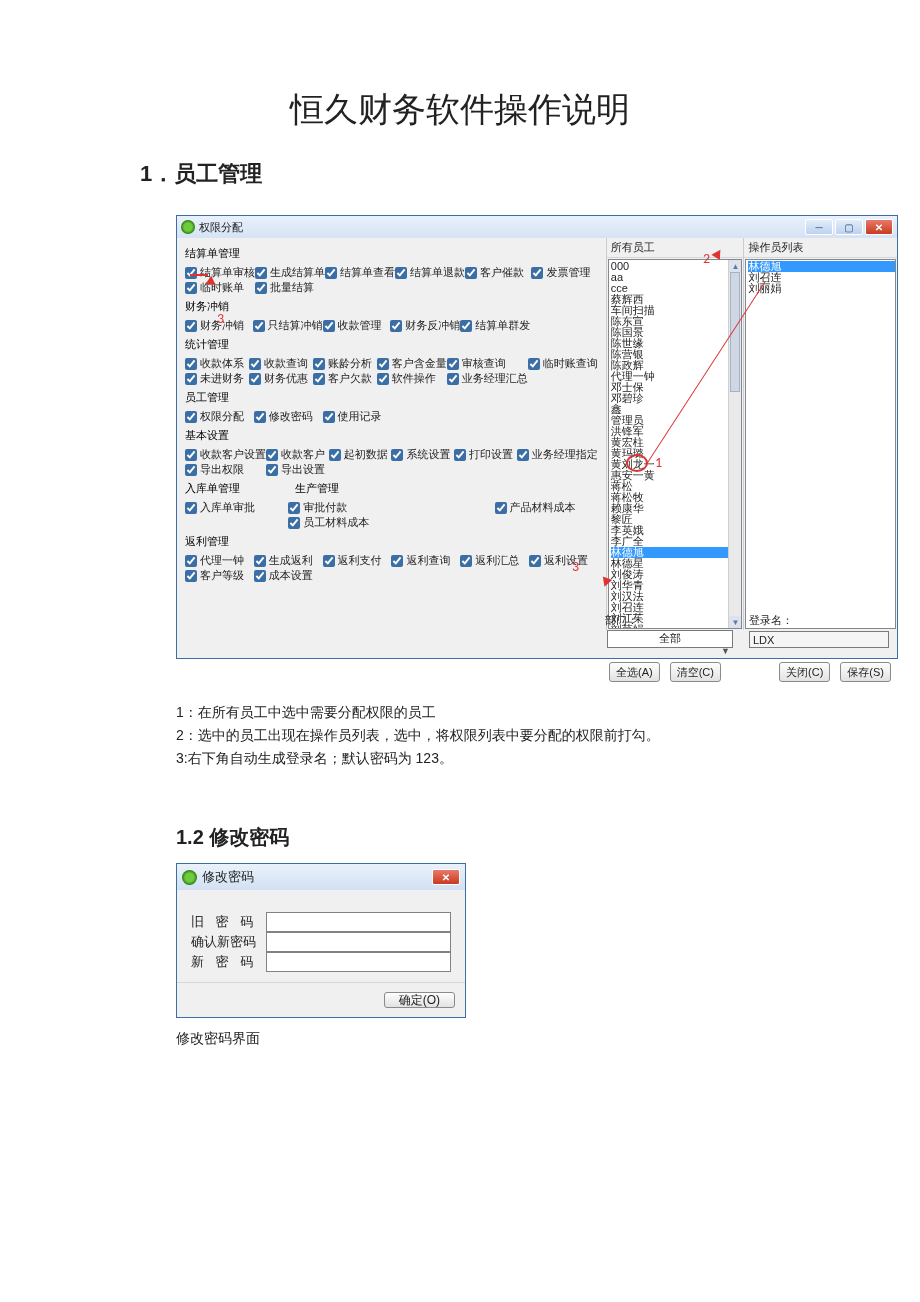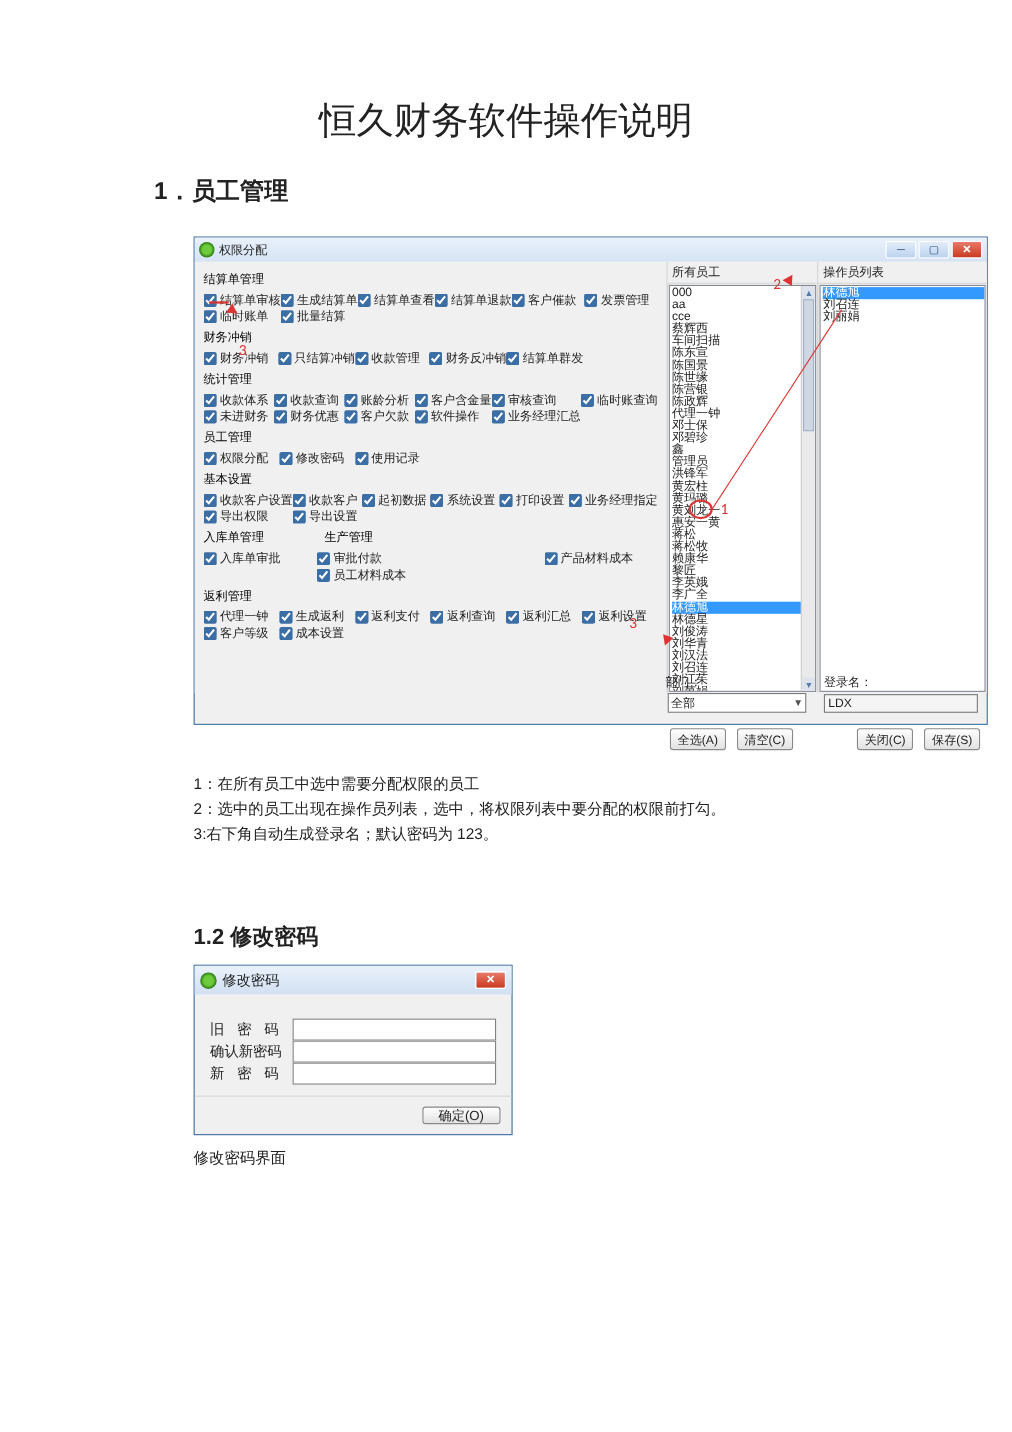--- a/index.html
+++ b/index.html
@@ -2,21 +2,21 @@
 <html><head>
 <meta charset="utf-8">
 <style>
   * { box-sizing: border-box; margin: 0; padding: 0; }
   body { background: #fff; font-family: "Microsoft YaHei", SimSun, Arial, sans-serif; width: 920px; margin: 0 auto; color: #222; }
   .page { padding-top: 87px; padding-bottom: 60px; }
   .title { font-size: 34px; font-family: SimSun, serif; text-align: center; margin-bottom: 26px; font-weight: 400; }
   h2.h1-num { font-size: 22px; font-weight: bold; margin-left: 140px; margin-bottom: 26px; }
   h3.h2-num { font-size: 20px; font-weight: bold; margin-left: 176px; margin-bottom: 12px; }
   .figure { margin-left: 176px; margin-bottom: 6px; }
-  .notes { margin-left: 176px; font-size: 14px; line-height: 1.65; margin-bottom: 38px; }
+  .notes { margin-left: 176px; font-size: 14px; line-height: 1.65; margin-bottom: 24px; }
   .note-line { white-space: nowrap; }
   .caption { margin-left: 176px; font-size: 14px; }
 
   
   .win1 { width: 722px; border: 1px solid #3b6ea5; position: relative; background: #f0f0f0; font-size: 11px; font-family: SimSun, Arial, sans-serif; }
   .win1-title { height: 22px; background: linear-gradient(#e9f1fb,#d5e3f4); display:flex; align-items:center; padding:0 4px; }
   .win1-title .ico { width:14px; height:14px; background: radial-gradient(circle,#6ecb3c 40%,#2a7a12 70%); border-radius:50%; margin-right:4px; }
   .winbtns { margin-left:auto; display:flex; gap:2px; }
   .wbtn { width:28px; height:16px; border:1px solid #fff; border-radius:2px; display:flex; align-items:center; justify-content:center; font-size:10px; }
   .wmin { background:linear-gradient(#e3edf9,#bcd2ee); color:#2a4d7a; }
@@ -32,21 +32,21 @@
   .op-col { width:154px; border-left:1px solid #ccc; display:flex; flex-direction:column; }
   .col-h { height:20px; display:flex; align-items:center; padding:0 4px; border-bottom:1px solid #d6d6d6; background:#f0f0f0; }
   .listbox { flex:1; background:#fff; border:1px solid #828790; margin:1px; overflow:hidden; position:relative; font-size:11px; line-height:11px; padding:1px 0 1px 2px; }
   .listbox.white { background:#fff; }
   .listbox .row { white-space:nowrap; }
   .listbox .sel { background:#3399ff; color:#fff; }
   .scroll { position:absolute; right:0; top:0; bottom:0; width:13px; background:#eaeaea; border-left:1px solid #cfcfcf; }
   .scroll .thumb { position:absolute; left:1px; right:1px; top:12px; height:120px; background:#cfd7e2; border:1px solid #9fb3cc; }
   .scroll .arr { position:absolute; left:0; right:0; height:12px; background:#dce3ed; display:flex; align-items:center; justify-content:center; font-size:8px; color:#5a7aa5; }
   .scroll .arr.up{ top:0; } .scroll .arr.dn{ bottom:0; }
-  .combo { width:126px; height:18px; border:1px solid #7a7a7a; background:#fff; display:flex; align-items:center; padding:0 2px; margin-top:1px; }
+  .combo { width:126px; height:18px; border:1px solid #7a7a7a; background:#fff; display:flex; align-items:center; padding:0 2px; margin-top:1px;flex-direction:column; }
   .combo .arrd { margin-left:auto; font-size:9px; color:#555; }
   .txtval { border:1px solid #7a7a7a; background:#f5f5f5; width:140px; height:17px; padding:0 3px; display:flex; align-items:center; margin-top:1px; }
   .winbtn { border:1px solid #8a8a8a; background:linear-gradient(#fefefe,#e2e2e2); border-radius:3px; height:20px; padding:0 6px; font-size:11px; display:flex; align-items:center; }
   .ring { border:2px solid #d33; border-radius:50%; position:absolute; }
   .ann-num { position:absolute; color:#d33; font-size:14px; font-weight:400; font-family:Calibri,Arial,sans-serif; }
   .ann-line { position:absolute; background:#d33; transform-origin:left center; height:1px; }
   .arrowhead { position:absolute; width:0; height:0; border-left:5px solid transparent; border-right:5px solid transparent; border-bottom:9px solid #d33; }
 
   
   .win2 { width:290px; border:1px solid #3b6ea5; background:#f0f0f0; font-family:SimSun,Arial,sans-serif; font-size:13px; }

